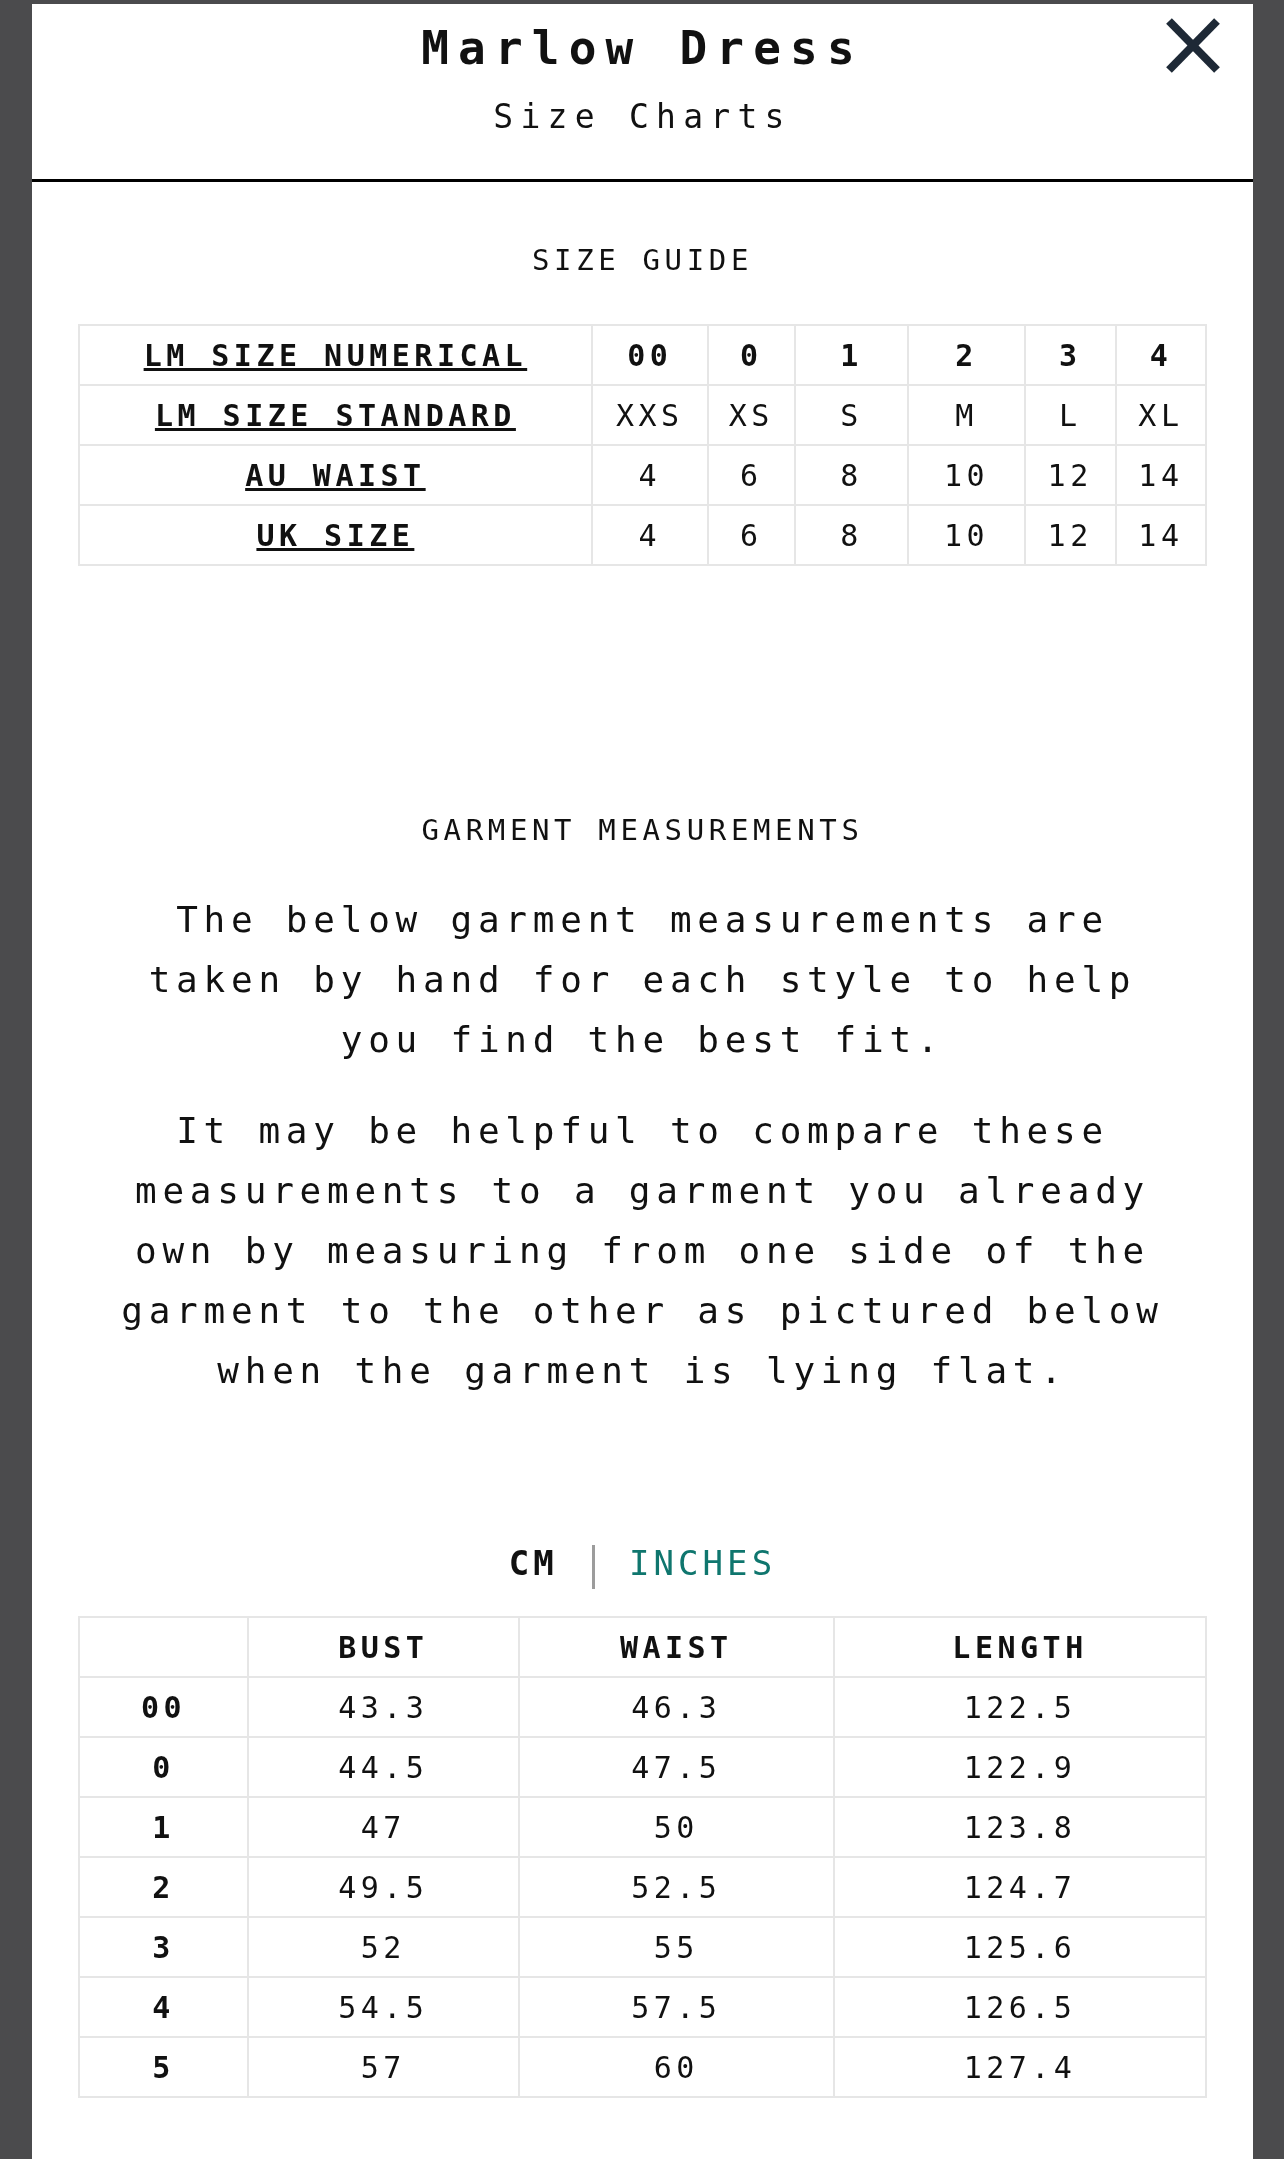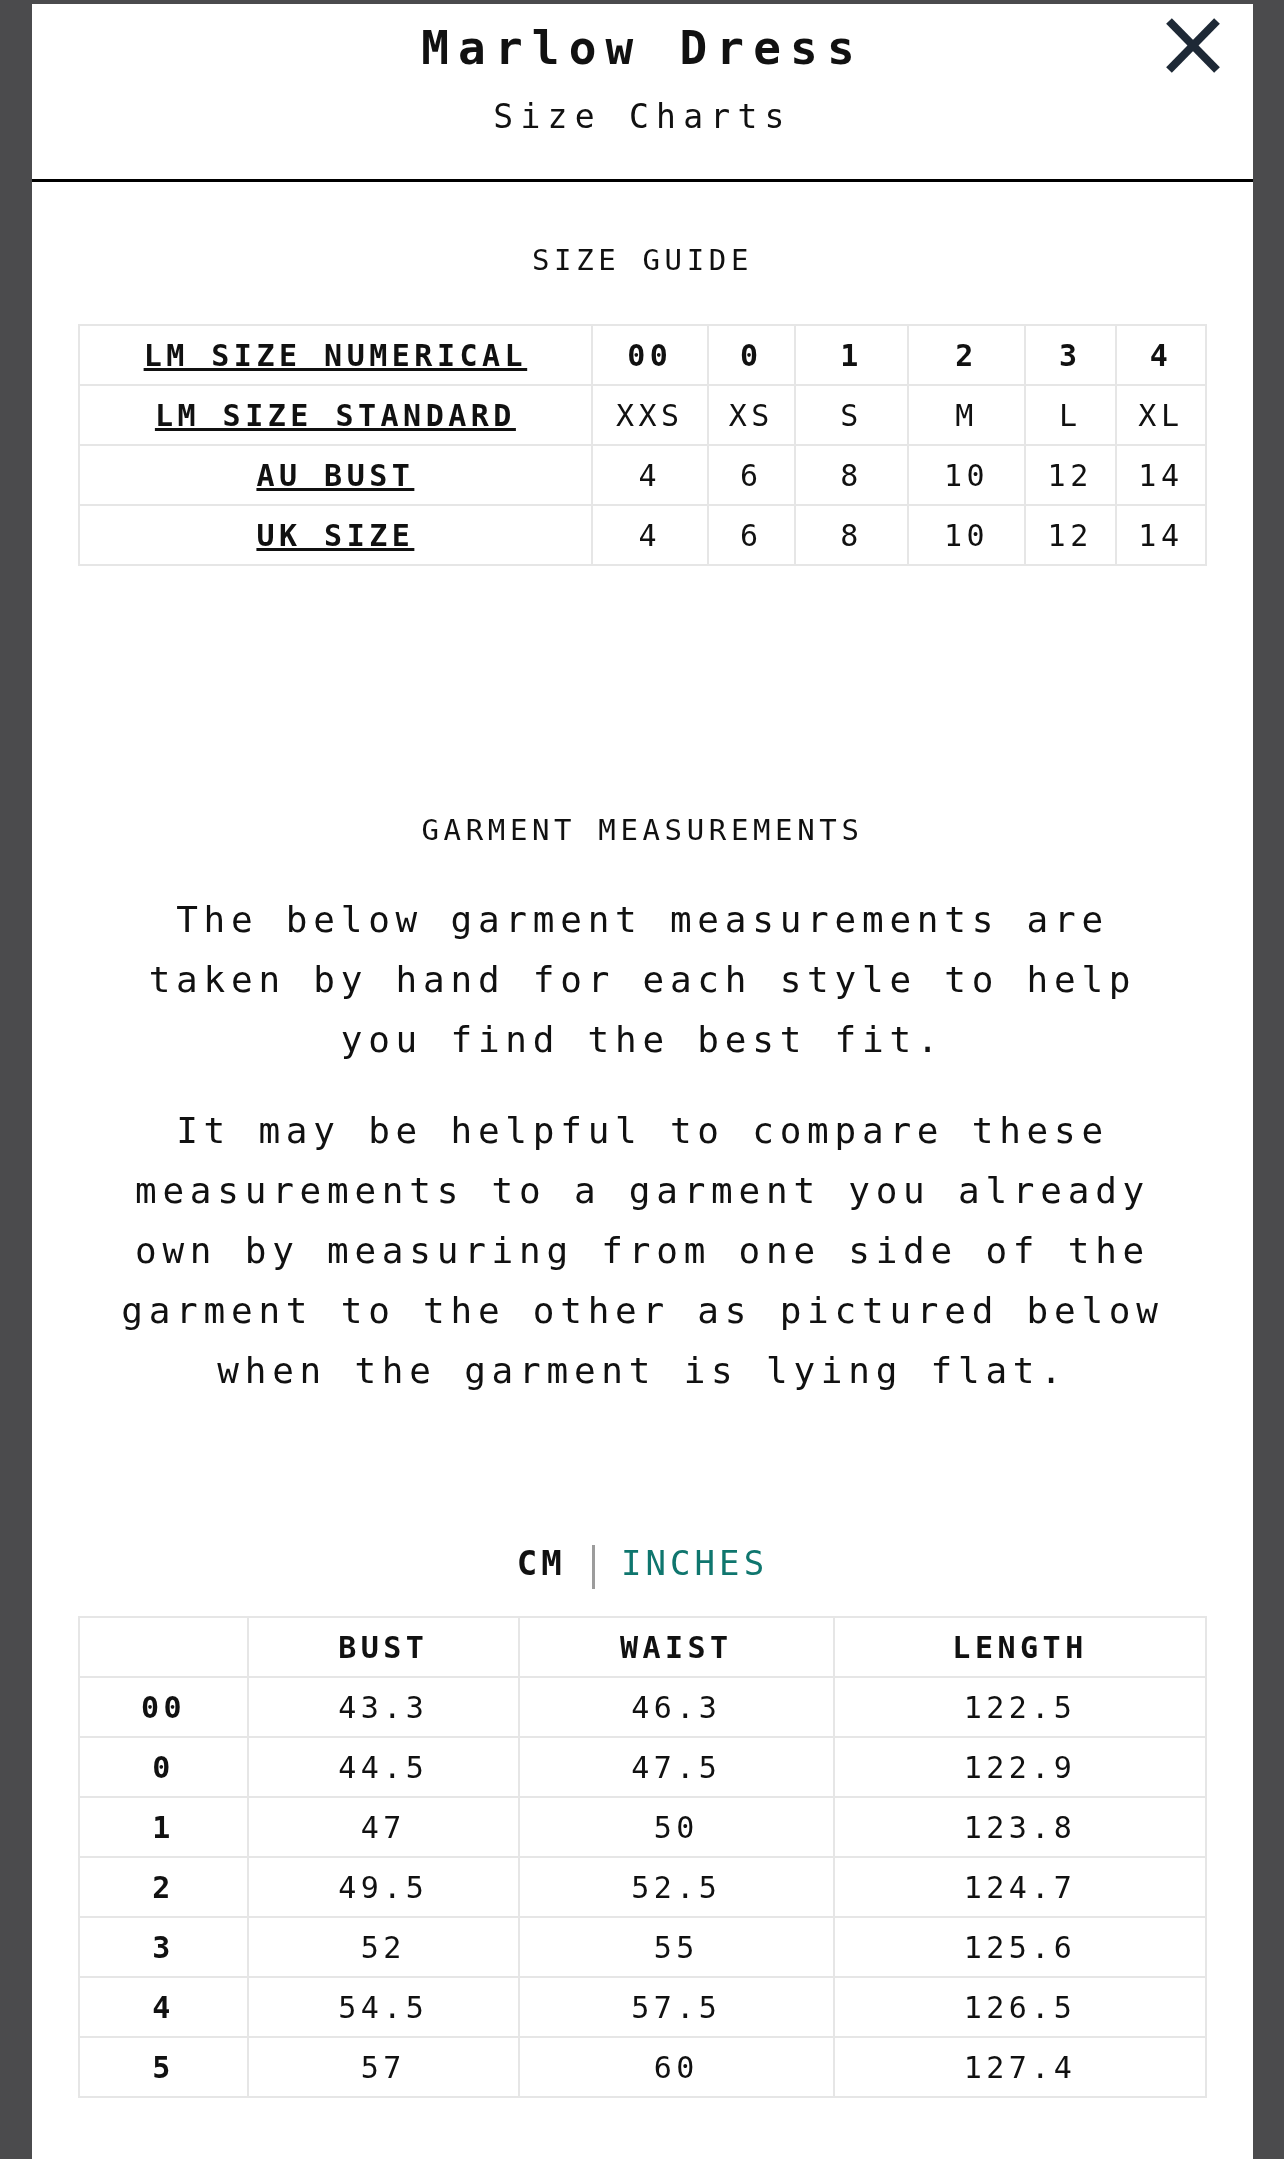--- a/index.html
+++ b/index.html
@@ -112,21 +112,21 @@
     text-align: center;
   }
   .gm-para + .gm-para { margin-top: 31px; }
   
   .unit-toggle {
     margin-top: 142px;
     height: 46px;
     display: flex;
     justify-content: center;
     align-items: flex-start;
-    gap: 26px;
+    gap: 34px;
   }
   .unit {
     font-size: 34px;
     letter-spacing: 0.12em;
     line-height: 40px;
     cursor: pointer;
   }
   .unit-cm { color: #111; font-weight: 700; }
   .unit-inches { color: #0f766e; font-weight: 400; }
   .unit-divider {
@@ -180,21 +180,21 @@
           <th>LM SIZE STANDARD</th>
           <td>XXS</td>
           <td>XS</td>
           <td>S</td>
           <td>M</td>
           <td>L</td>
           <td>XL</td>
         </tr>
 
         <tr>
-          <th>AU BUST</th>
+          <th>AU WAIST</th>
           <td>4</td>
           <td>6</td>
           <td>8</td>
           <td>10</td>
           <td>12</td>
           <td>14</td>
         </tr>
 
 
         <tr>

